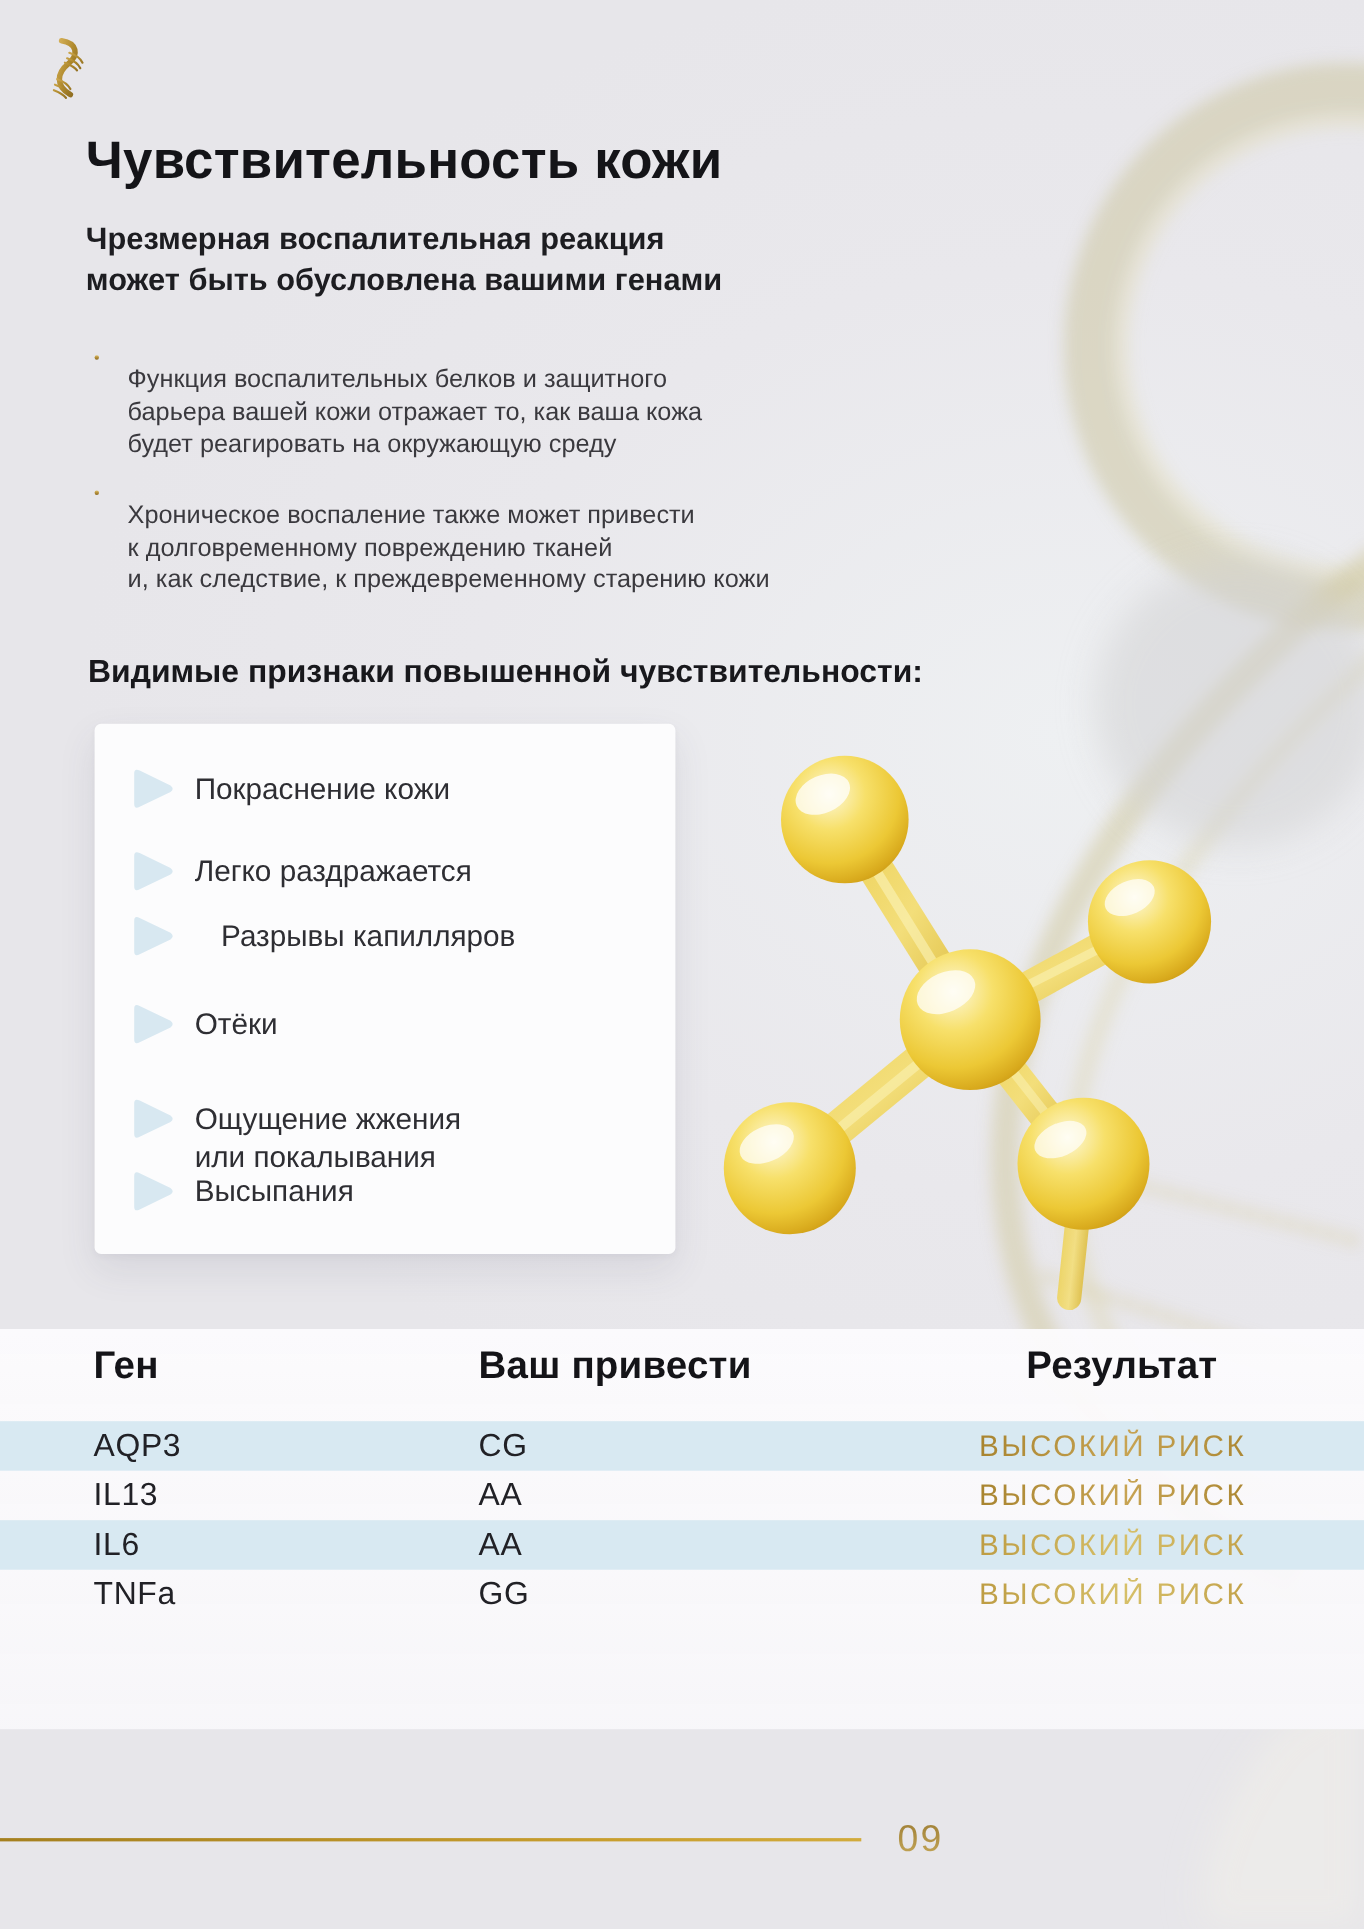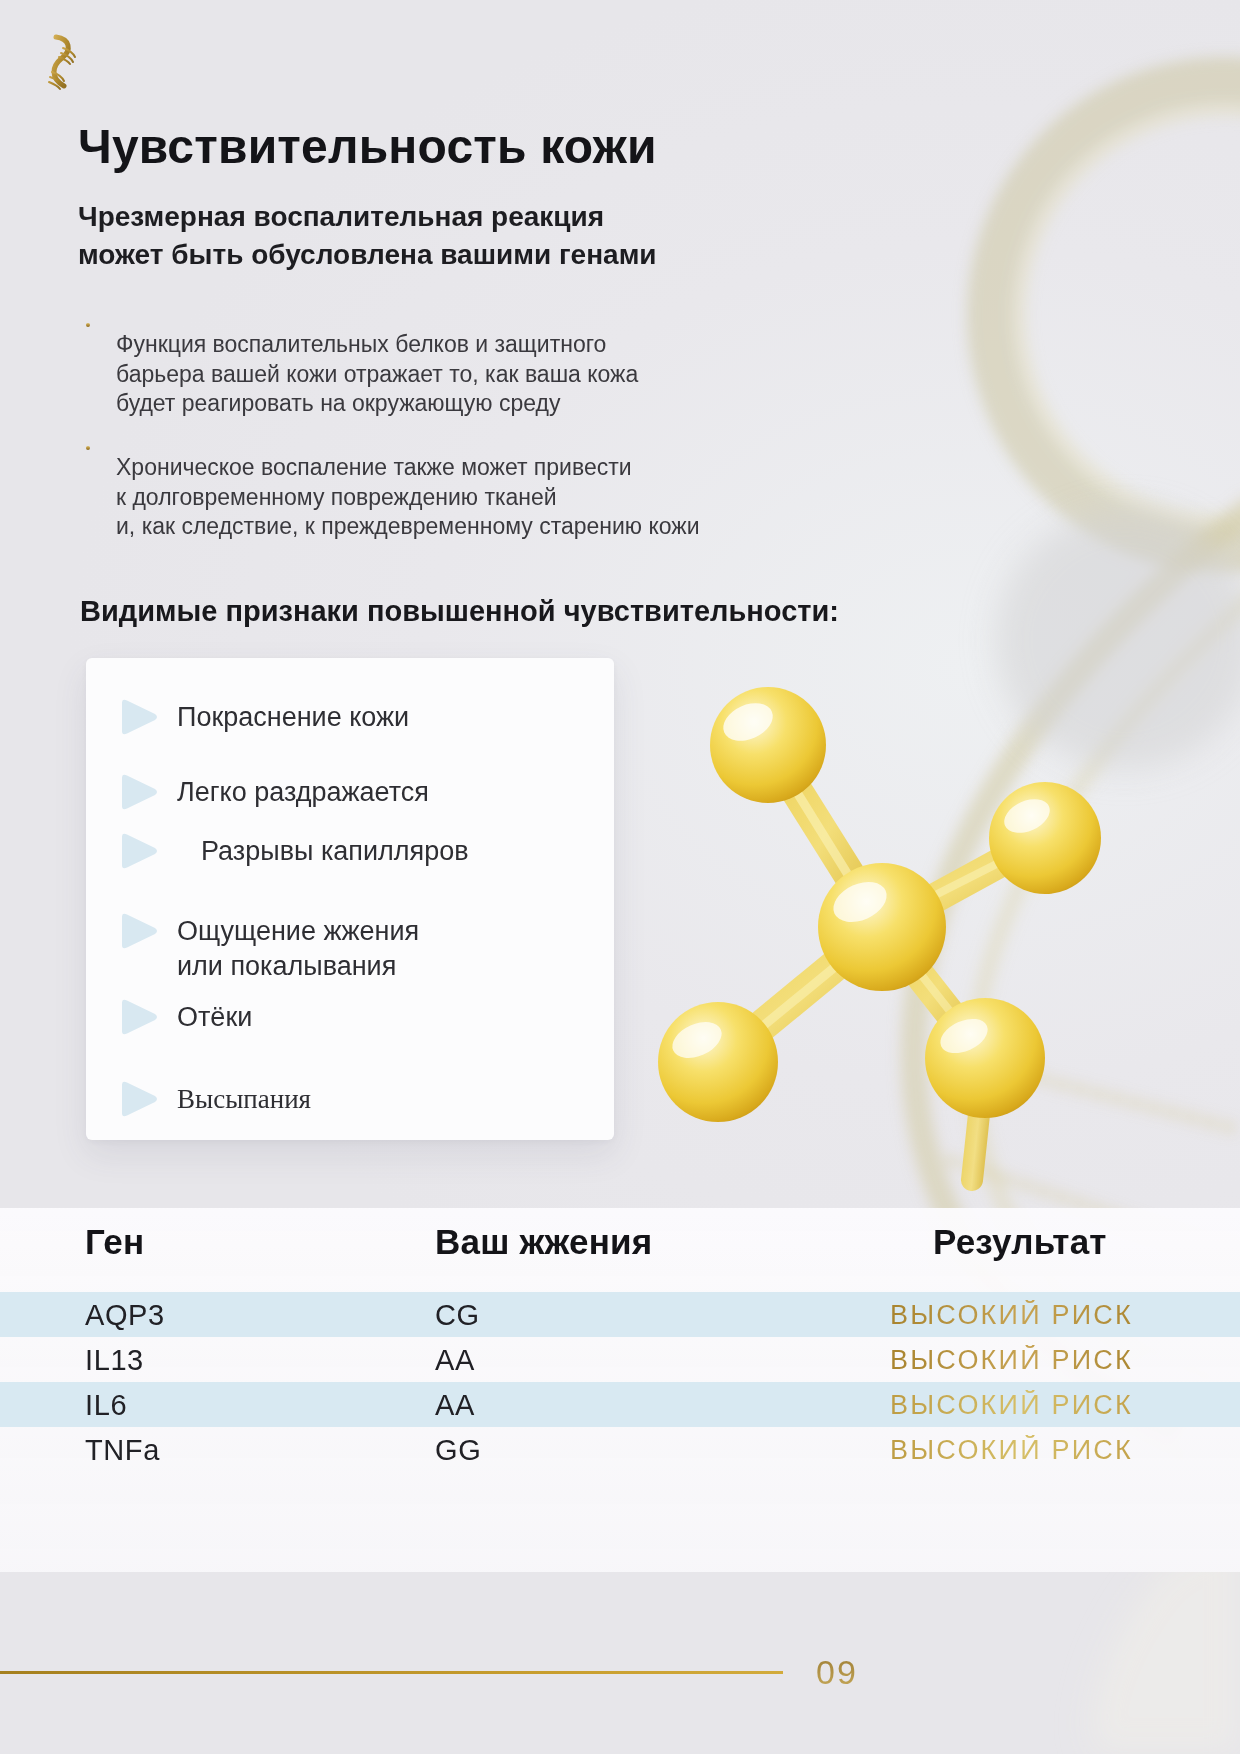--- a/index.html
+++ b/index.html
@@ -66,21 +66,21 @@
   .sign-label{
     padding-left:18px;
     font-size:27px;line-height:35px;font-weight:400;color:#2e2e33;
     white-space:pre-line;
   }
   .signs-card div.sign-item:nth-of-type(1){top:42px;}
   .signs-card div.sign-item:nth-of-type(2){top:117px;}
   .signs-card div.sign-item:nth-of-type(3){top:176px;gap:24px;}
   .signs-card div.sign-item:nth-of-type(4){top:256px;}
   .signs-card div.sign-item:nth-of-type(5){top:342px;}
-  .signs-card div.sign-item:nth-of-type(6){top:424px;font-family:Liberation Serif, serif;}
+  .signs-card div.sign-item:nth-of-type(6){top:408px;}
 
   
   .molecule{left:600px;top:620px;width:520px;height:600px;pointer-events:none;}
 
   
   .table-band{
     left:0;top:1208px;width:1240px;height:364px;
     background:linear-gradient(180deg,rgba(252,251,253,.96) 0%,rgba(248,247,250,.93) 100%);
   }
   .thead{position:absolute;left:0;top:14px;width:100%;height:46px;text-align:center;}
@@ -208,29 +208,29 @@
         <svg class="tri" viewBox="0 0 42 40">
           <path d="M5,6 Q5,1 10,3.5 L38,17 Q42,20 38,23 L10,36.5 Q5,39 5,34 Z" fill="#d8e8f1"></path>
         </svg>
         <span class="sign-label">Разрывы капилляров</span>
       </div>
 
       <div class="sign-item">
         <svg class="tri" viewBox="0 0 42 40">
           <path d="M5,6 Q5,1 10,3.5 L38,17 Q42,20 38,23 L10,36.5 Q5,39 5,34 Z" fill="#d8e8f1"></path>
         </svg>
+        <span class="sign-label">Отёки</span>
+      </div>
+
+      <div class="sign-item">
+        <svg class="tri" viewBox="0 0 42 40">
+          <path d="M5,6 Q5,1 10,3.5 L38,17 Q42,20 38,23 L10,36.5 Q5,39 5,34 Z" fill="#d8e8f1"></path>
+        </svg>
         <span class="sign-label">Ощущение жжения
 или покалывания</span>
-      </div>
-
-      <div class="sign-item">
-        <svg class="tri" viewBox="0 0 42 40">
-          <path d="M5,6 Q5,1 10,3.5 L38,17 Q42,20 38,23 L10,36.5 Q5,39 5,34 Z" fill="#d8e8f1"></path>
-        </svg>
-        <span class="sign-label">Отёки</span>
       </div>
 
       <div class="sign-item">
         <svg class="tri" viewBox="0 0 42 40">
           <path d="M5,6 Q5,1 10,3.5 L38,17 Q42,20 38,23 L10,36.5 Q5,39 5,34 Z" fill="#d8e8f1"></path>
         </svg>
         <span class="sign-label">Высыпания</span>
       </div>
     </div>
 
@@ -272,21 +272,21 @@
       <ellipse cx="427" cy="196" rx="24" ry="15" fill="#ffffff" opacity="0.7" transform="rotate(-24 427 196)"></ellipse>
       <ellipse cx="97" cy="420" rx="26" ry="16" fill="#ffffff" opacity="0.7" transform="rotate(-24 97 420)"></ellipse>
       <ellipse cx="364" cy="416" rx="25" ry="15" fill="#ffffff" opacity="0.68" transform="rotate(-24 364 416)"></ellipse>
       <ellipse cx="260" cy="282" rx="28" ry="18" fill="#ffffff" opacity="0.72" transform="rotate(-24 260 282)"></ellipse>
     </g>
   </svg>
 
   <div class="abs table-band">
     <div class="thead">
       <span class="th th-gene">Ген</span>
-      <span class="th th-genotype">Ваш жжения</span>
+      <span class="th th-genotype">Ваш привести</span>
       <span class="th th-result">Результат</span>
     </div>
     <div class="rows">
 
         <div class="row">
           <span class="cell cell-gene">AQP3</span>
           <span class="cell cell-genotype">CG</span>
           <span class="cell cell-result">ВЫСОКИЙ РИСК</span>
         </div>
 

